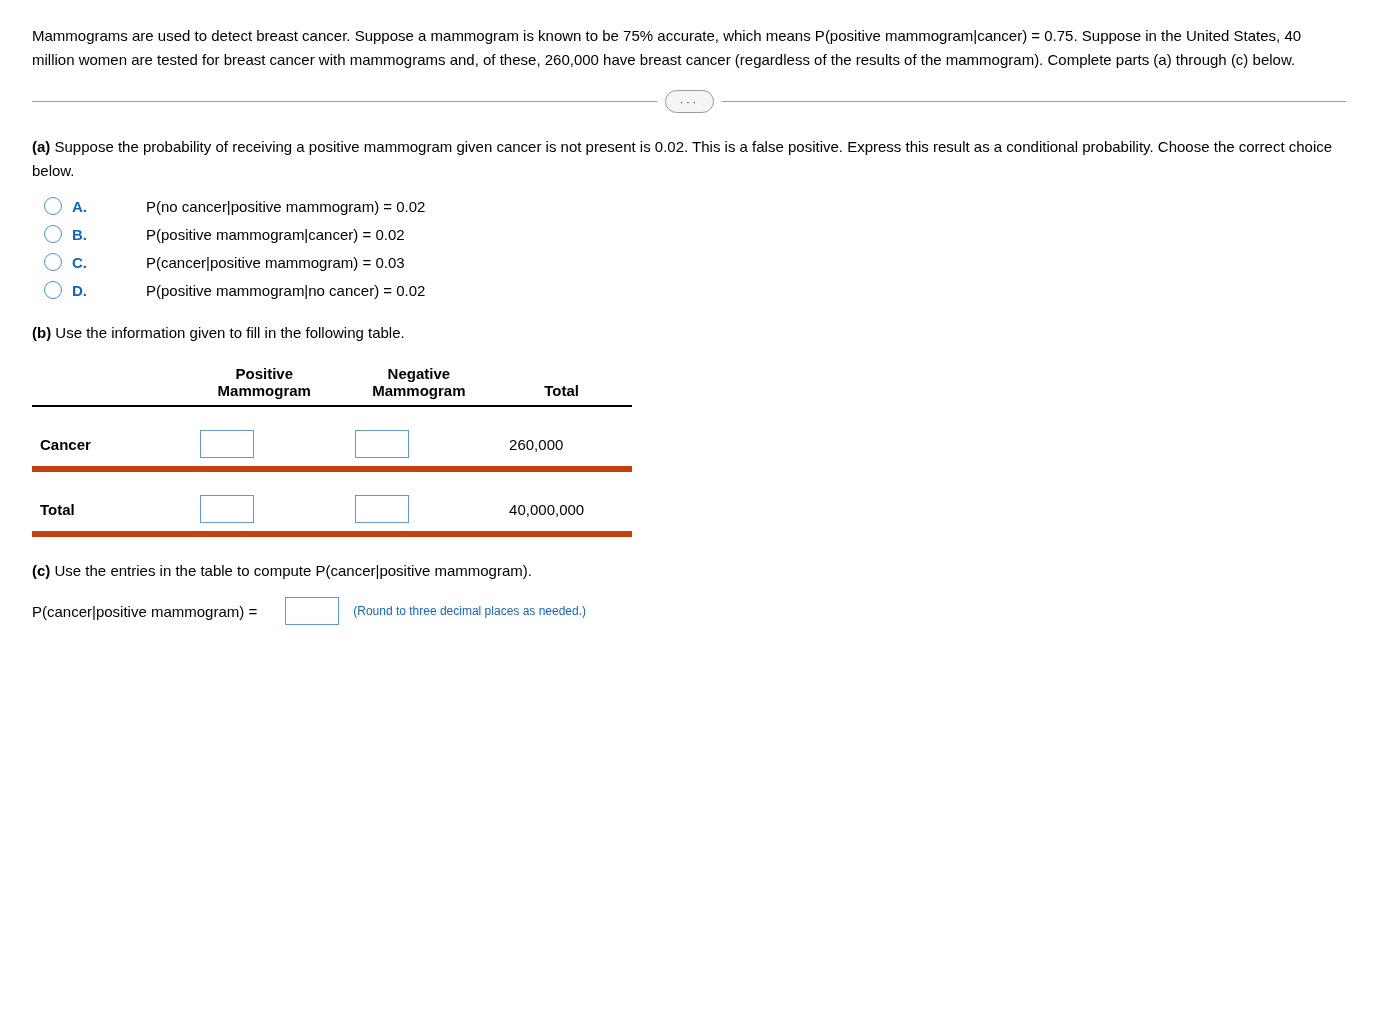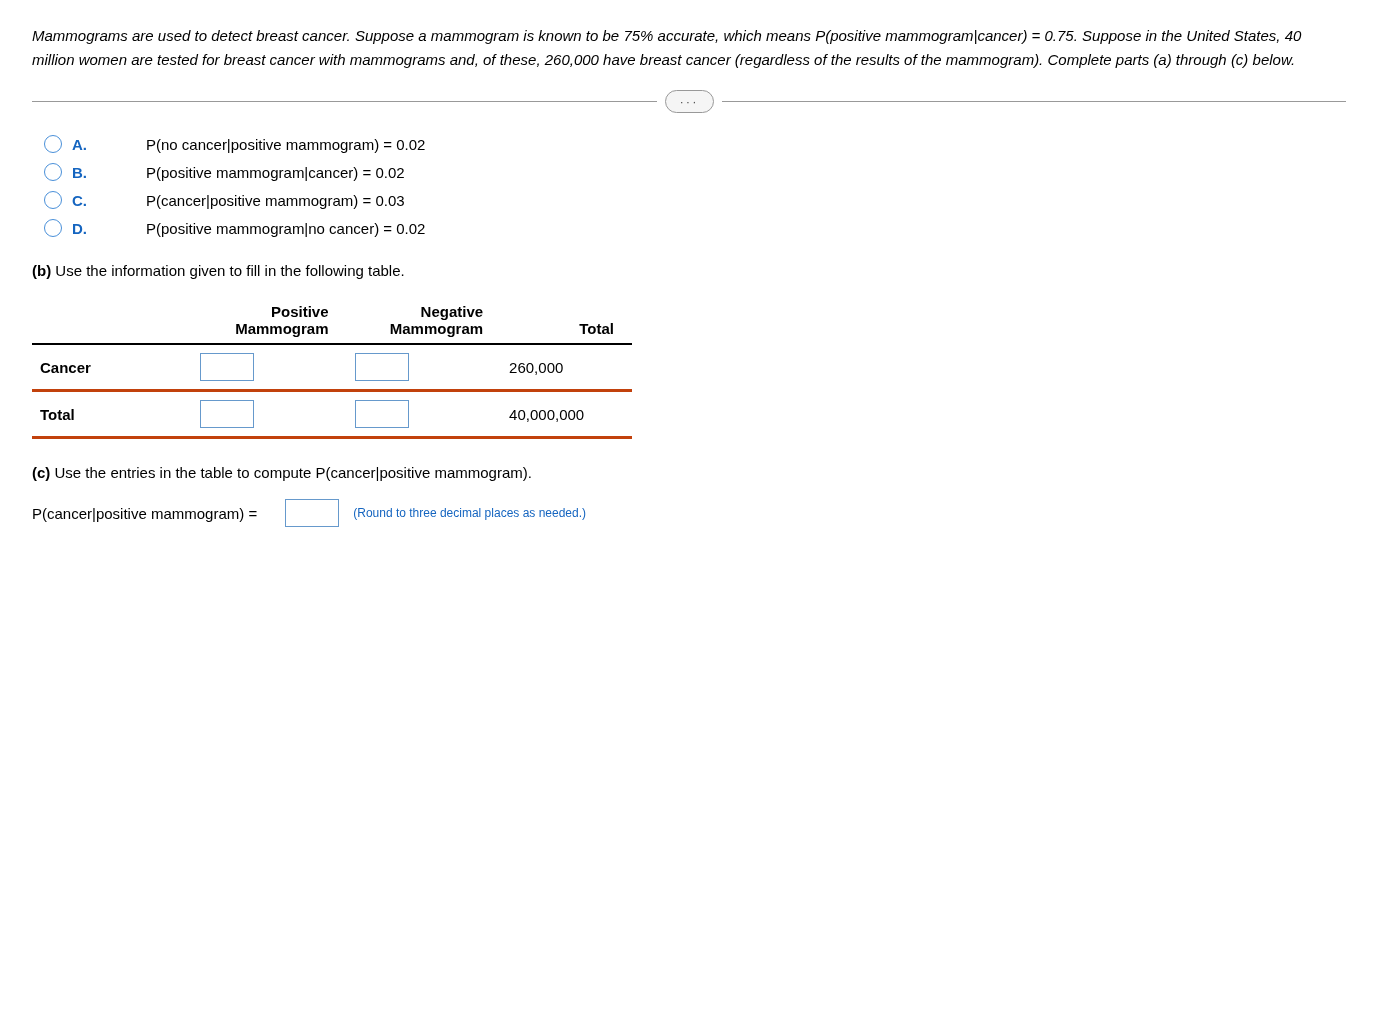--- a/index.html
+++ b/index.html
@@ -7,21 +7,20 @@
       font-family: Arial, sans-serif;
       font-size: 15px;
       background: #fff;
       color: #000;
       padding: 24px 32px;
       max-width: 1378px;
     }
     .intro-text {
       line-height: 1.6;
       margin-bottom: 18px;
-      font-style: italic;
     }
     .divider-area {
       display: flex;
       align-items: center;
       margin: 18px 0 22px 0;
     }
     .divider-line {
       flex: 1;
       border-top: 1px solid #999;
     }
@@ -83,31 +82,31 @@
     .table-section {
       margin-bottom: 22px;
     }
     .data-table {
       border-collapse: collapse;
       min-width: 600px;
       margin-top: 10px;
     }
     .data-table th {
       font-weight: bold;
-      text-align: right;
+      text-align: center;
       padding: 6px 18px 6px 8px;
       border-bottom: 2px solid #000;
       vertical-align: bottom;
     }
     .data-table th:first-child {
       width: 160px;
     }
     .data-table td {
-      padding: 8px 18px 8px 8px;
-      border-bottom: 3px solid #c2410c;
+      padding: 23px 18px 8px 8px;
+      border-bottom: 6px solid #c2410c;
       vertical-align: middle;
     }
     .data-table td:first-child {
       font-weight: bold;
       width: 160px;
     }
     .input-box {
       width: 54px;
       height: 28px;
       border: 1px solid #6699cc;
@@ -146,20 +145,24 @@
 
 <p class="intro-text">Mammograms are used to detect breast cancer. Suppose a mammogram is known to be 75% accurate, which means P(positive mammogram|cancer) = 0.75. Suppose in the United States, 40 million women are tested for breast cancer with mammograms and, of these, 260,000 have breast cancer (regardless of the results of the mammogram). Complete parts (a) through (c) below.</p>
 
 <div class="divider-area">
   <div class="divider-line"></div>
   <button class="divider-btn">···</button>
   <div class="divider-line"></div>
 </div>
 
 <div class="part">
+  <p class="part-intro">
+    <span class="part-label">(a)</span>
+    <span> </span><span>Suppose the probability of receiving a positive mammogram given cancer is not present is 0.02. This is a false positive. Express this result as a conditional probability. Choose the correct choice below.</span>
+  </p>
   <ul class="options-list" id="options-list">
   <li>
         <span class="radio-circle"></span>
         <span class="option-letter">A.</span>
         <span class="option-text">P(no cancer|positive mammogram) = 0.02</span>
       </li>
       <li>
         <span class="radio-circle"></span>
         <span class="option-letter">B.</span>
         <span class="option-text">P(positive mammogram|cancer) = 0.02</span>

